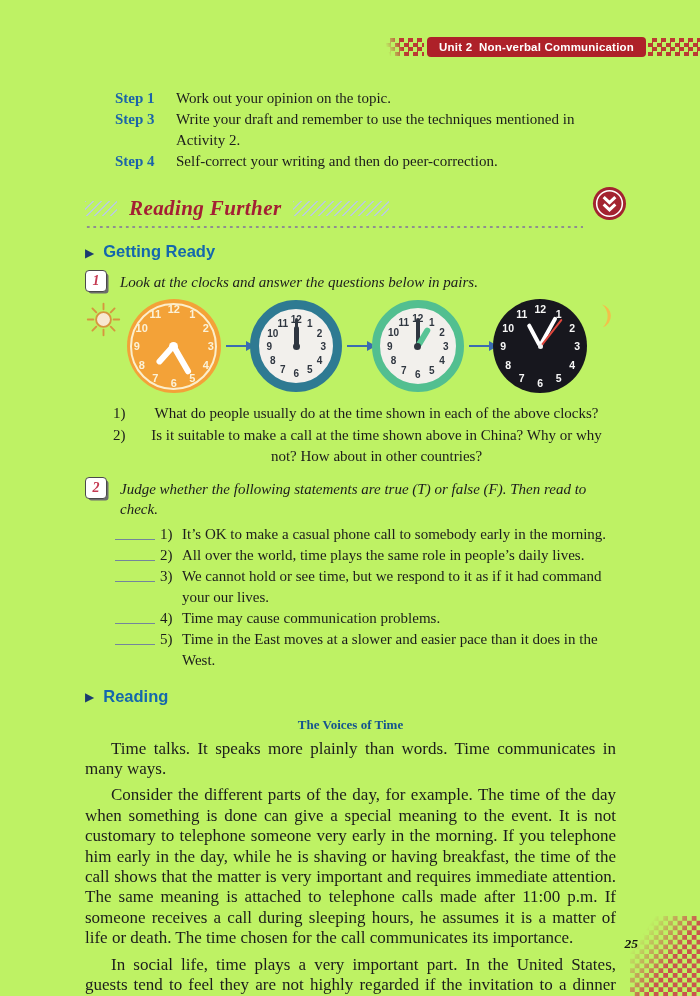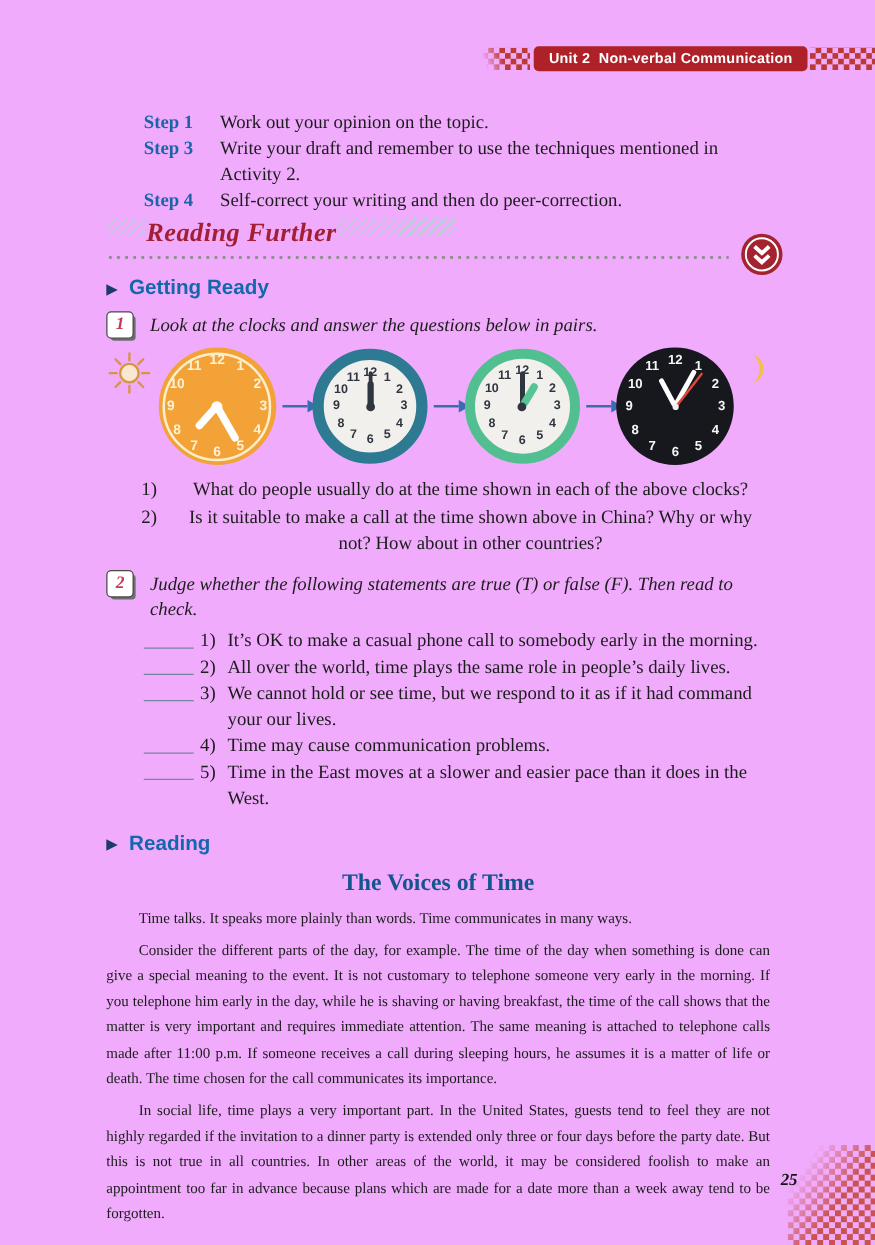--- a/index.html
+++ b/index.html
@@ -1,18 +1,18 @@
 <!DOCTYPE html>
 <html><head>
 <meta charset="utf-8">
 <style>
   html,body{margin:0;padding:0;}
   body{background:#888;}
   .page{
-    position:relative; width:700px; height:996px; background:#f0abfc;
+    position:relative; width:700px; height:996px; background:#bef264;
     margin:0 auto; overflow:hidden;
     font-family:"Liberation Serif", serif; color:#1c1c1c;
   }
   
   .unit-banner{position:absolute; top:37px; left:0; right:0; height:20px;
     display:flex; justify-content:flex-end; align-items:center;}
   .checker{
     background-image:repeating-conic-gradient(#bb3a33 0% 25%, transparent 0% 50%);
     background-size:9px 9px;
   }
@@ -24,21 +24,21 @@
     display:flex; align-items:center;}
   .banner-pill span{color:#fff; font-family:"Liberation Sans",sans-serif;
     font-weight:bold; font-size:11.5px; white-space:pre; letter-spacing:.2px;}
   
   .content{position:absolute; inset:0; padding:88px 84px 0 85px; box-sizing:border-box;}
   
   .steps{margin-left:30px;}
   .step-row{display:flex; gap:17px; font-size:15px; line-height:21px;}
   .step-label{color:#1c64a9; font-weight:bold; min-width:44px;}
   
-  .rf-header{margin-top:2px; display:flex; align-items:flex-start; gap:0; height:26px;}
+  .rf-header{margin-top:23px; display:flex; align-items:center; gap:12px; height:26px;}
   .hatch{height:15px;
     background-image:repeating-linear-gradient(135deg,#b9cdd9 0 1.4px, transparent 1.4px 5.6px);}
   .hatch-short{width:32px;}
   .hatch-long{width:96px;}
   .rf-title{margin:0; font-style:italic; font-weight:bold; font-size:21px;
     color:#a31f34; letter-spacing:.4px; font-family:"Liberation Serif",serif;}
   .dotted-rule{margin-top:4px; width:498px; height:4px;
     background-image:radial-gradient(circle, #8f8f8f 1.1px, transparent 1.5px);
     background-size:6.5px 4px; background-position:0 50%; background-repeat:repeat-x;}
   .rf-badge{position:absolute; top:186px; right:73px; width:35px; height:35px;}
@@ -73,23 +73,23 @@
   .q-row{display:flex;}
   .q-num{flex:0 0 24px;}
   .q-text{flex:1;text-align:center;}
   
   .statements{margin:5px 0 0 30px; font-size:15px; line-height:21px;}
   .s-row{display:flex; align-items:flex-start;}
   .blank{flex:0 0 40px; height:15px; border-bottom:1.2px solid #74859c; margin-right:5px;}
   .s-num{flex:0 0 22px;}
   .s-text{flex:1;}
   
-  .article-title{margin:11px 0 0 0; text-align:center; font-weight:bold; font-size:19px;
+  .article-title{margin:11px 0 0 0; text-align:center; font-weight:bold; font-size:13px;
     color:#15548f; font-family:"Liberation Serif",serif;}
-  .para{margin:6px 0 0 0; font-size:12px; line-height:20.4px; text-align:justify;
+  .para{margin:6px 0 0 0; font-size:17px; line-height:20.4px; text-align:justify;
     text-indent:26px;}
   
   .page-number{position:absolute; right:62px; top:936px;
     font-style:italic; font-weight:bold; font-size:13.5px; color:#111;}
   .corner-scatter{position:absolute; right:0; bottom:0; width:70px; height:80px;
     background-image:repeating-conic-gradient(#c9534d 0% 25%, transparent 0% 50%);
     background-size:9.5px 9.5px;
     -webkit-mask-image:linear-gradient(305deg,#000 42%, transparent 80%);
     mask-image:linear-gradient(305deg,#000 42%, transparent 80%);}
 </style>

